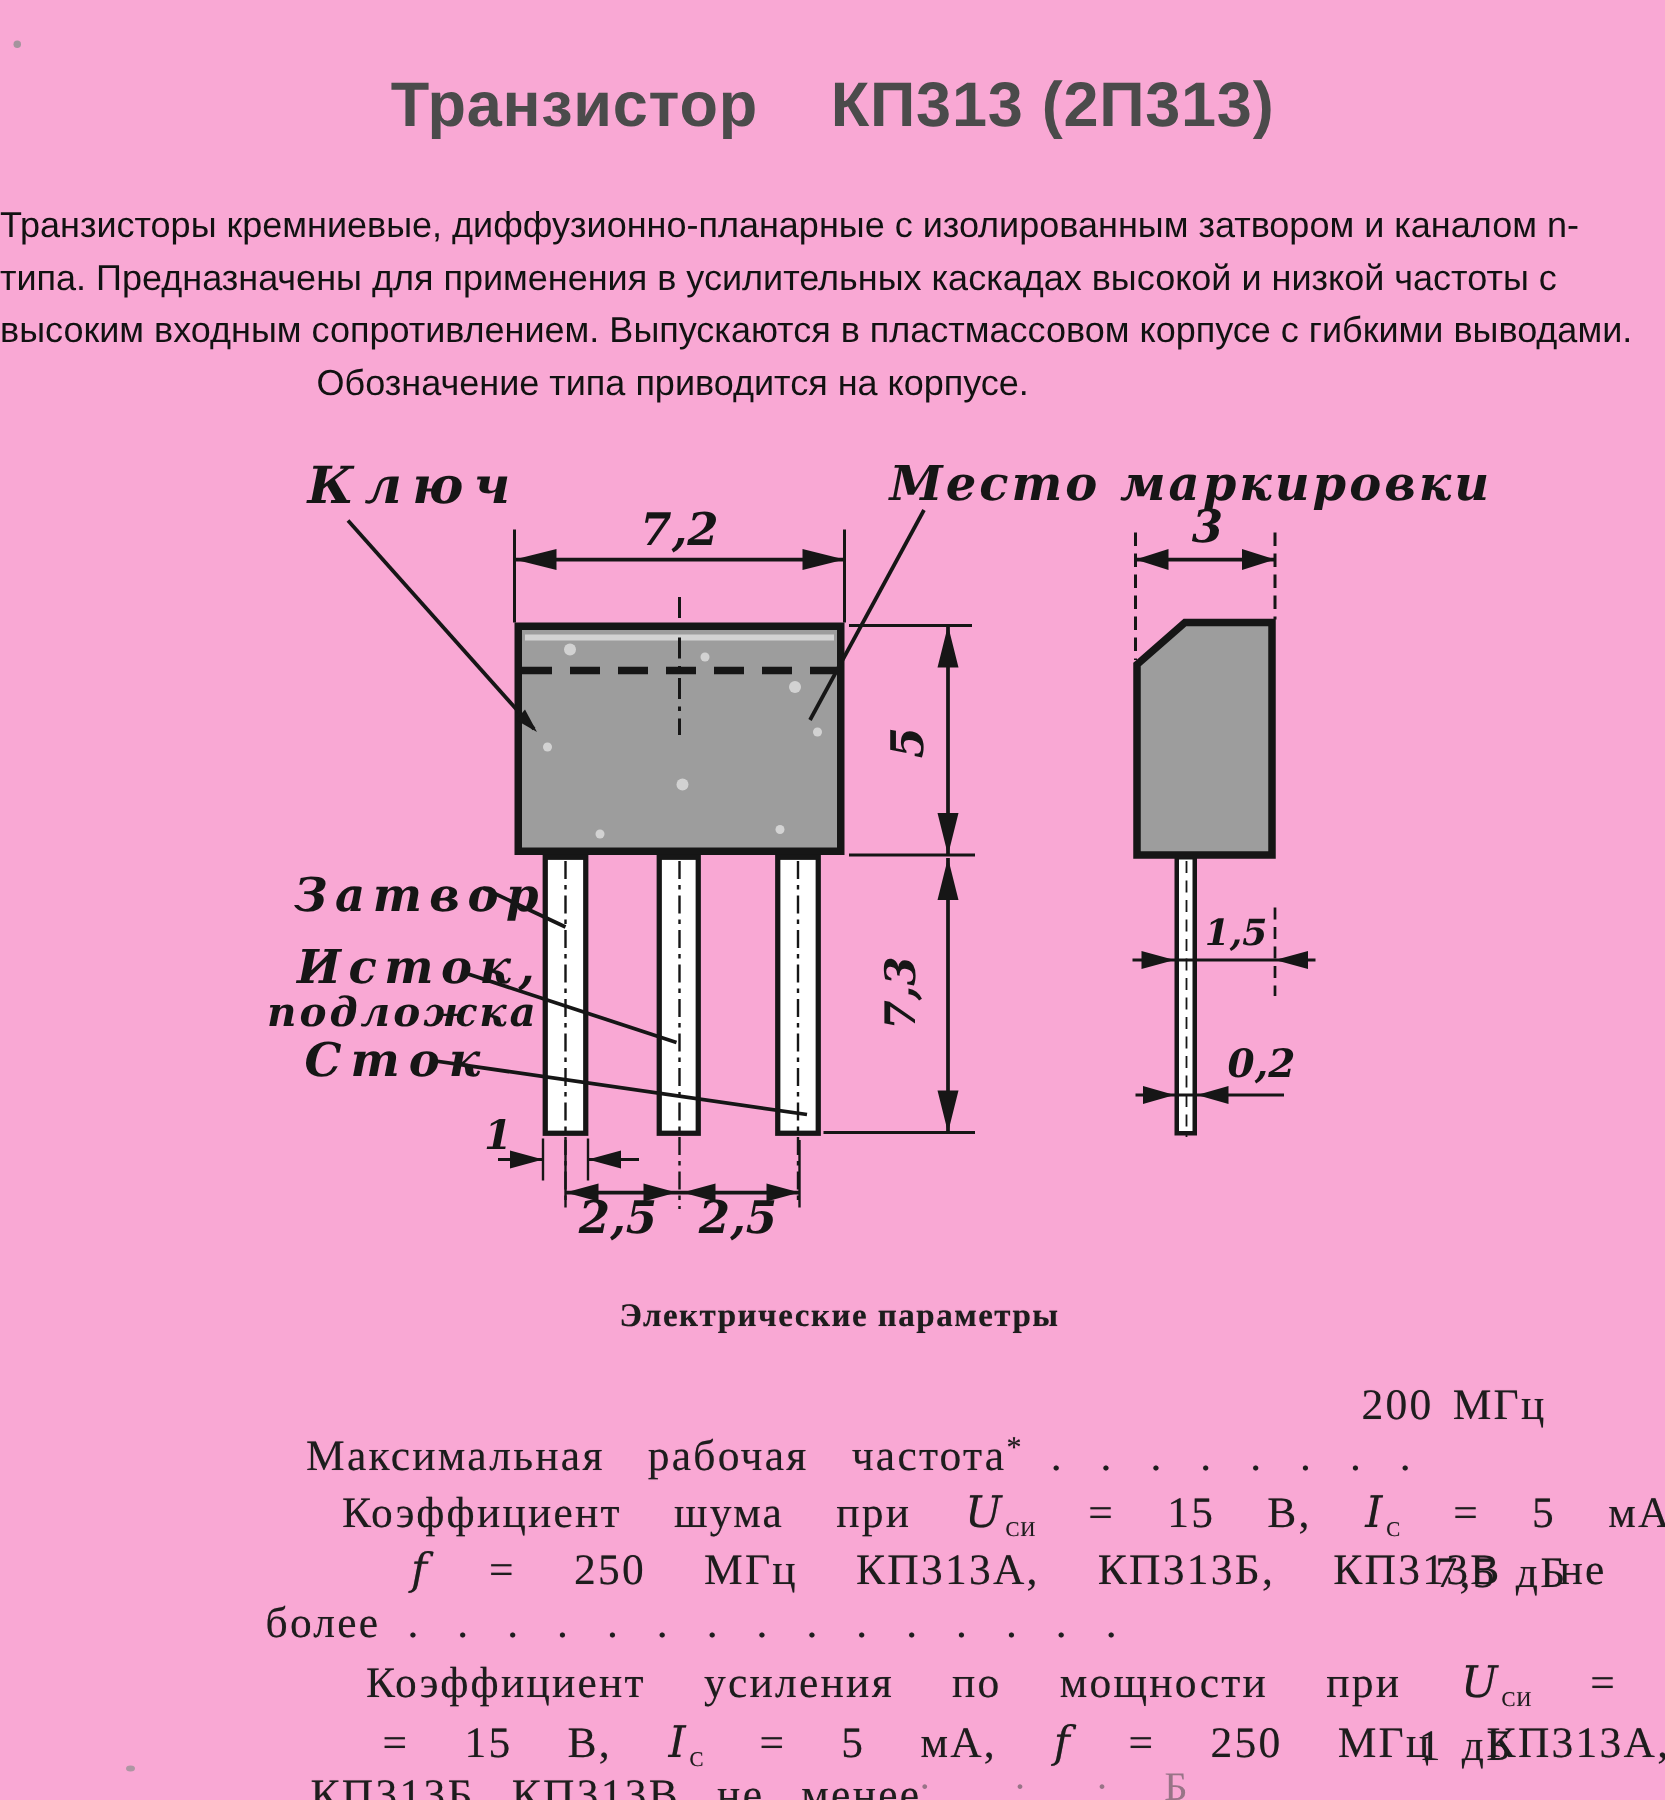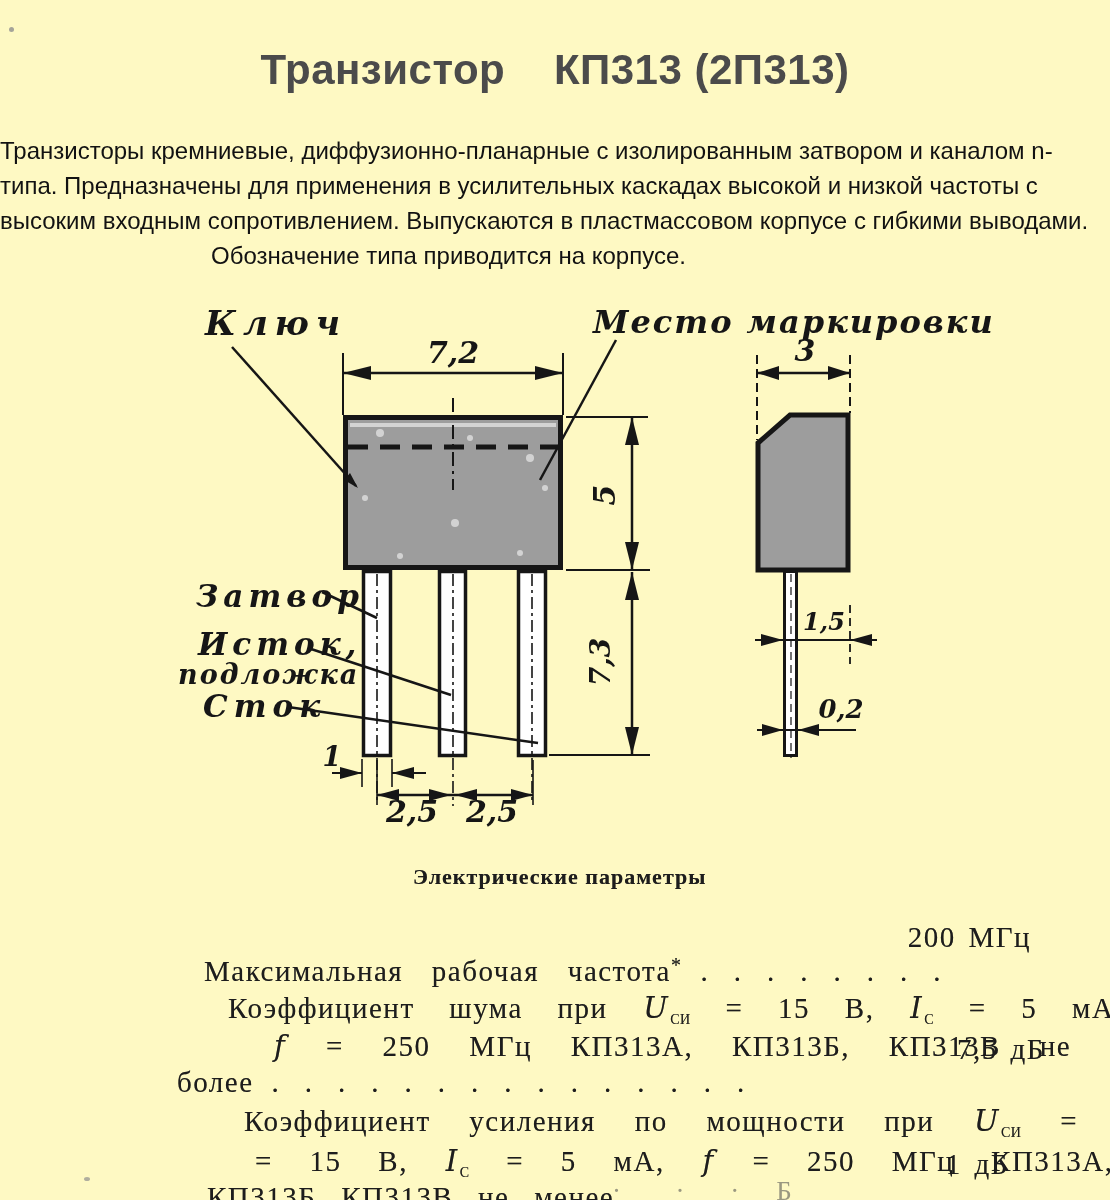--- a/index.html
+++ b/index.html
@@ -1,18 +1,18 @@
 <!DOCTYPE html>
 <html><head>
 <meta charset="utf-8">
 <style>
   html,body{margin:0;padding:0;background:#e8e8e8;}
   .page{
     position:relative; width:1110px; height:1200px; margin:0 auto;
-    background:#fef9c3; overflow:hidden;
+    background:#f9a8d4; overflow:hidden;
     font-family:"Liberation Sans", sans-serif; color:#141414;
   }
   
   .title{
     position:absolute; top:46px; left:0; width:1110px;
     text-align:center; font-size:42px; font-weight:bold; color:#4b4b4b;
     white-space:pre; letter-spacing:0.5px;
   }
   
   .intro{

